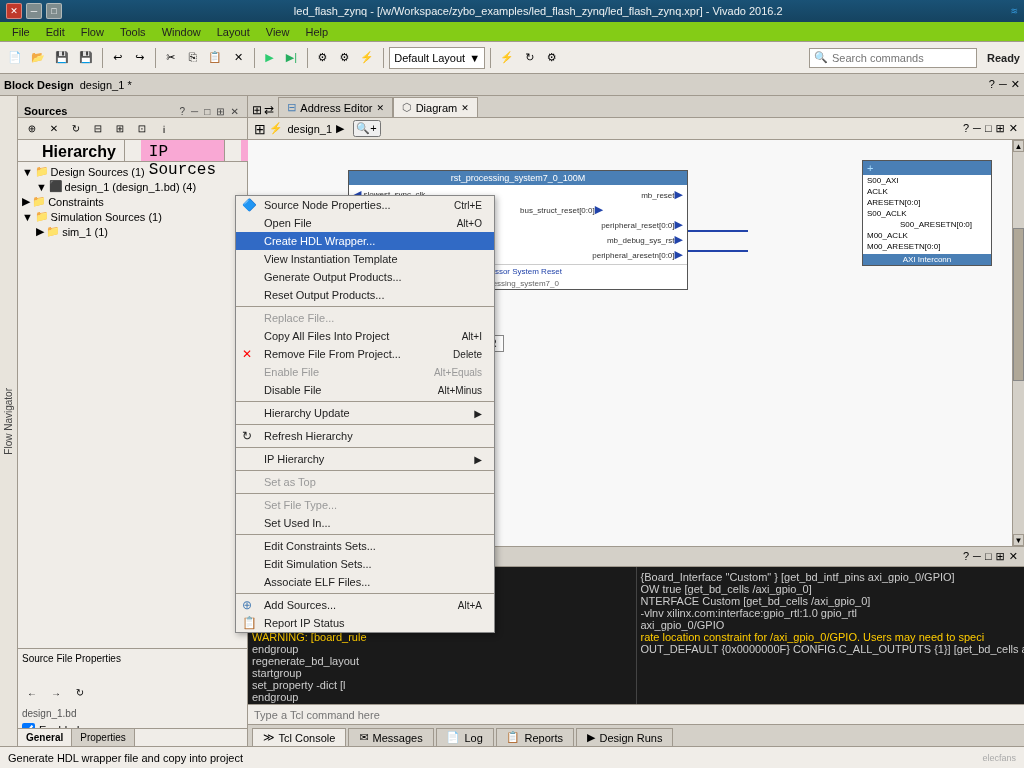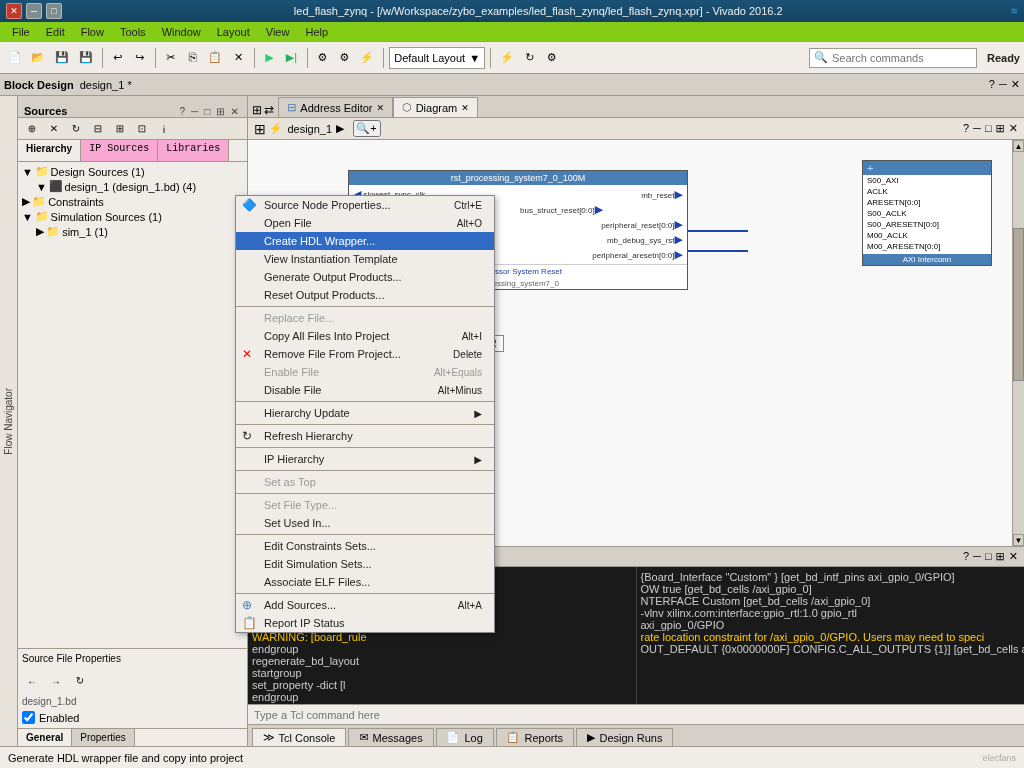--- a/index.html
+++ b/index.html
@@ -38,25 +38,25 @@
     
     .sources-panel { width: 230px; background: #f0ede8; border-right: 1px solid #a0998e; display: flex; flex-direction: column; }
     .panel-header { height: 22px; background: #d4d0c8; display: flex; align-items: flex-end; padding: 0 6px; border-bottom: 1px solid #a0998e; justify-content: space-between; }
     .panel-title { font-weight: bold; font-size: 11px; }
     .panel-controls { display: flex; gap: 2px; }
     .panel-ctrl-btn { font-size: 10px; cursor: pointer; color: #444; padding: 0 2px; }
     .panel-toolbar { height: 22px; background: #e8e4dc; display: flex; align-items: center; padding: 2px 4px; gap: 2px; border-bottom: 1px solid #a0998e; }
     .tree-area { flex: 1; overflow: auto; padding: 2px; }
     .tree-item { display: flex; align-items: center; padding: 1px 2px; cursor: pointer; gap: 2px; }
     .source-tabs { height: 22px; display: flex; border-bottom: 1px solid #a0998e; }
-    .source-tab { padding: 3px 8px; cursor: pointer; border-right: 1px solid #a0998e; font-size: 10px; }
+    .source-tab { padding: 3px 8px; cursor: pointer; border-right: 1px solid #a0998e; font-size: 16px; margin-left: 16px; }
     .source-tab.active { background: #f0ede8; font-weight: bold; }
     .source-tab:not(.active) { background: #f9a8d4; font-family: Liberation Mono, monospace; }
     .source-file-props { height: 80px; border-top: 1px solid #a0998e; padding: 4px; }
-    .props-label { font-size: 10px; margin-bottom: 4px; }
+    .props-label { font-size: 10px; margin-bottom: 16px; }
     .file-name { font-size: 10px; color: #555; }
     .checkbox-row { display: flex; align-items: center; gap: 4px; margin-top: 4px; }
     .general-props-tabs { display: flex; border-top: 1px solid #a0998e; }
     .gp-tab { padding: 3px 8px; cursor: pointer; font-size: 10px; border-right: 1px solid #a0998e; }
     .gp-tab.active { background: #f0ede8; font-weight: bold; }
     .gp-tab:not(.active) { background: #d4d0c8; }
     
     
     .right-area { flex: 1; display: flex; flex-direction: column; }
     .tabs-bar { height: 22px; background: #d4d0c8; display: flex; align-items: flex-end; padding: 0 4px; border-bottom: 1px solid #a0998e; }
@@ -415,21 +415,21 @@
         </div>
 
         <div style="position:absolute;right:20px;top:20px;width:130px;border:1px solid #555;background:white;">
           <div style="background:#4a7fb5;color:white;padding:1px 4px;font-size:8px;text-align:center;display:flex;justify-content:space-between;">
             <span style="cursor:pointer;color:#adf;">+</span>
           </div>
           <div style="font-size:8px;padding:1px 4px;">S00_AXI</div>
           <div style="font-size:8px;padding:1px 4px;">ACLK</div>
           <div style="font-size:8px;padding:1px 4px;">ARESETN[0:0]</div>
           <div style="font-size:8px;padding:1px 4px;">S00_ACLK</div>
-          <div style="font-size:8px;padding:1px 4px;">S00_ARESETN[0:0]</div>
+          <div style="font-size:8px;padding:1px 4px;margin-left:33px;">S00_ARESETN[0:0]</div>
           <div style="font-size:8px;padding:1px 4px;">M00_ACLK</div>
           <div style="font-size:8px;padding:1px 4px;">M00_ARESETN[0:0]</div>
           <div style="background:#4a7fb5;color:white;padding:1px 4px;font-size:8px;text-align:center;margin-top:2px;">AXI Interconn</div>
         </div>
 
         <div style="position:absolute;left:440px;top:90px;width:60px;height:2px;background:#2244aa;"></div>
         <div style="position:absolute;left:440px;top:110px;width:60px;height:2px;background:#2244aa;"></div>
 
         <div style="position:absolute;left:220px;top:195px;font-size:10px;color:#333;border:1px solid #888;padding:2px 6px;background:white;">DDR</div>
 

